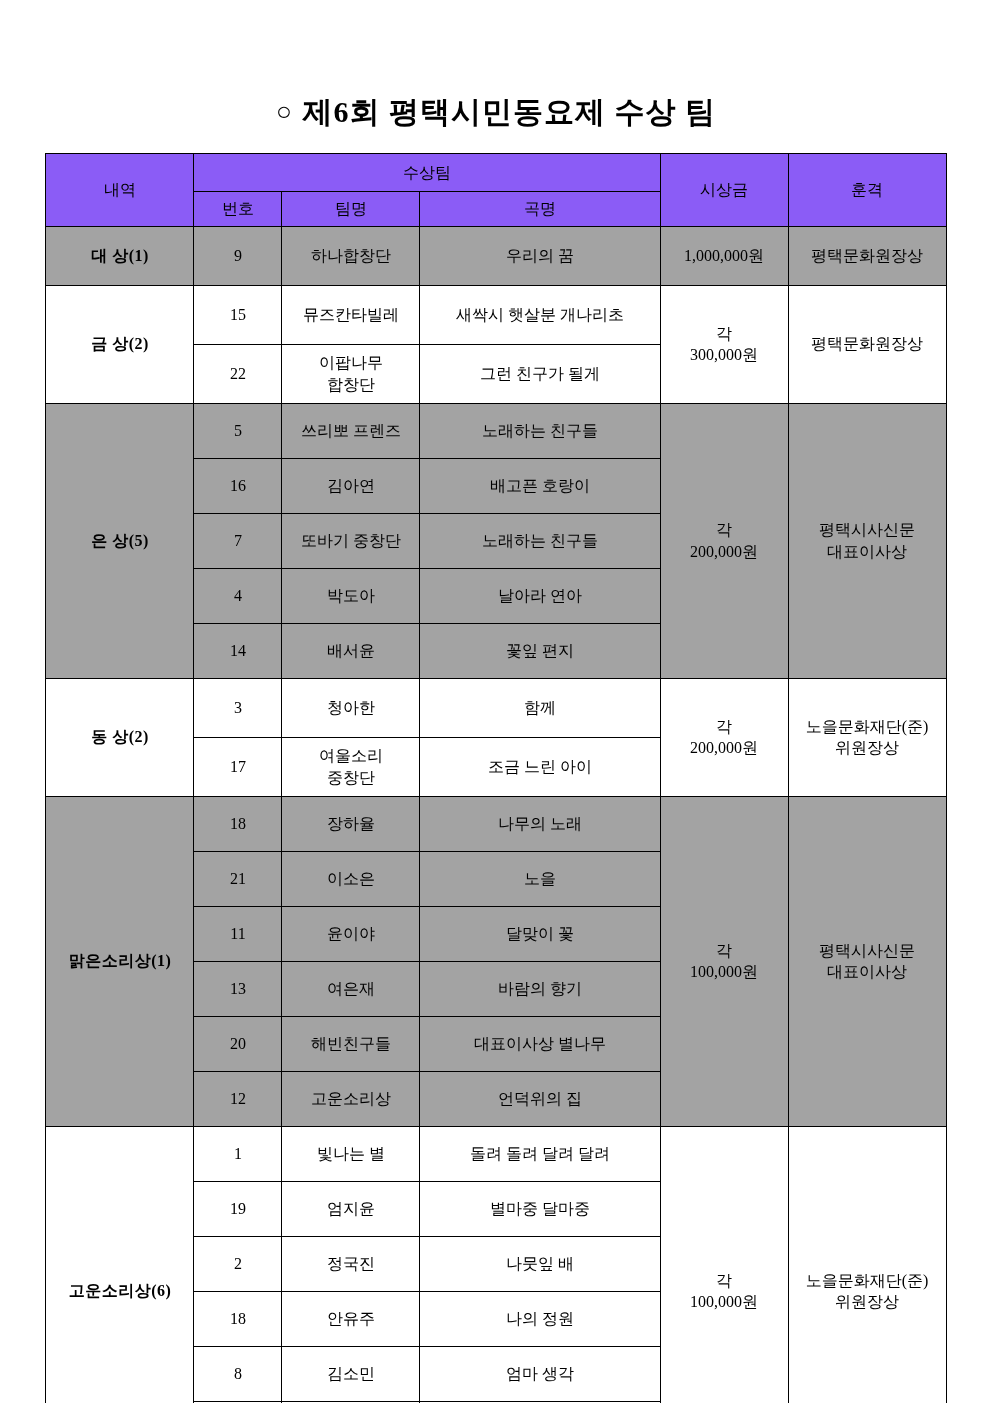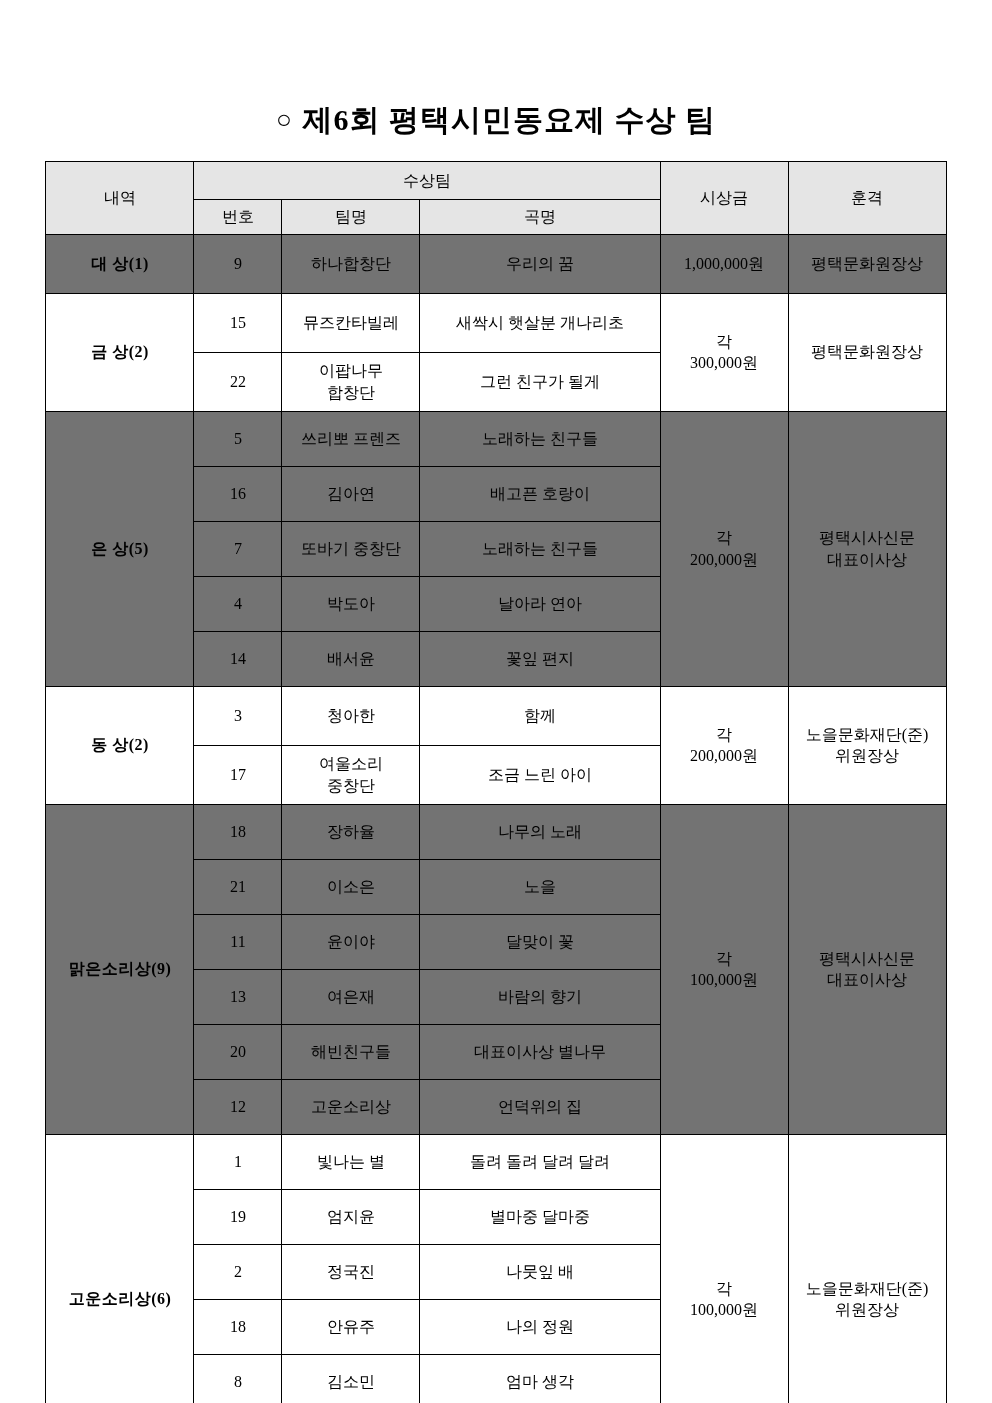--- a/index.html
+++ b/index.html
@@ -11,21 +11,21 @@
     width: 992px;
     height: 1403px;
     font-family: "Liberation Serif", "DejaVu Serif", serif;
     color: #000000;
     position: relative;
   }
   .page {
     width: 992px;
     height: 1403px;
     box-sizing: border-box;
-    padding: 12px;
+    padding: 4px;
     position: relative;
   }
   .doc-title {
     text-align: center;
     font-size: 30px;
     font-weight: bold;
     letter-spacing: 1px;
     padding-top: 88px;
     padding-bottom: 20px;
   }
@@ -43,41 +43,41 @@
   table.awards th,
   table.awards td {
     border: 1px solid #000000;
     text-align: center;
     vertical-align: middle;
     font-size: 16px;
     padding: 6px 2px;
     line-height: 1.35;
   }
   thead th {
-    background: #e5e5e5;
+    background: #8b5cf6;
     font-weight: normal;
     font-size: 16px;
   }
   .col-cat   { width: 148px; }
   .col-no    { width: 88px;  }
   .col-team  { width: 138px; }
   .col-song  { width: 240px; }
   .col-prize { width: 128px; }
   .col-honor { width: 158px; }
 
   .hdr-top { height: 38px; }
   .hdr-sub { height: 34px; }
 
   td.cat {
     font-weight: bold;
     font-size: 17px;
     letter-spacing: 0.5px;
   }
   tr.yellow td {
-    background: #737373;
+    background: #a3a3a3;
   }
   td.prize, td.honor {
     font-size: 16px;
   }
   .row-tall td { height: 46px; }
   .row-std  td { height: 42px; }
   .nowrap { white-space: pre-line; }
 </style>
 </head>
 <body>
@@ -174,21 +174,21 @@
           <td class="honor nowrap" rowspan="2">노을문화재단(준)
 위원장상</td>
         </tr>
         <tr class="row-tall">
           <td>17</td>
           <td class="nowrap">여울소리
 중창단</td>
           <td class="nowrap">조금 느린 아이</td>
         </tr>
         <tr class="yellow row-std">
-          <td class="cat nowrap" rowspan="6">맑은소리상(9)</td>
+          <td class="cat nowrap" rowspan="6">맑은소리상(1)</td>
           <td>18</td>
           <td class="nowrap">장하율</td>
           <td class="nowrap">나무의 노래</td>
           <td class="prize nowrap" rowspan="6">각
 100,000원</td>
           <td class="honor nowrap" rowspan="6">평택시사신문
 대표이사상</td>
         </tr>
         <tr class="yellow row-std">
           <td>21</td>

